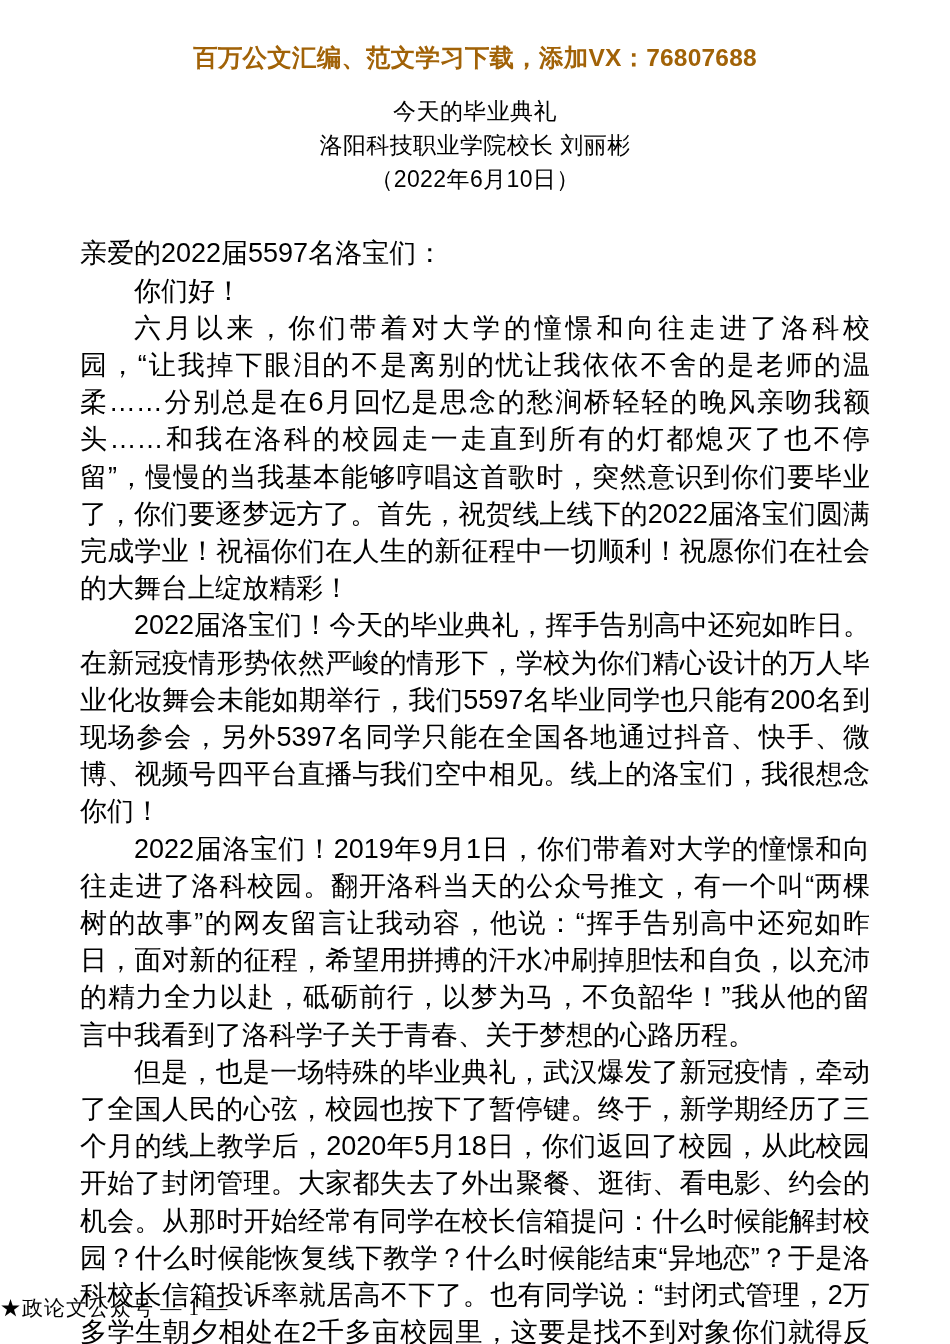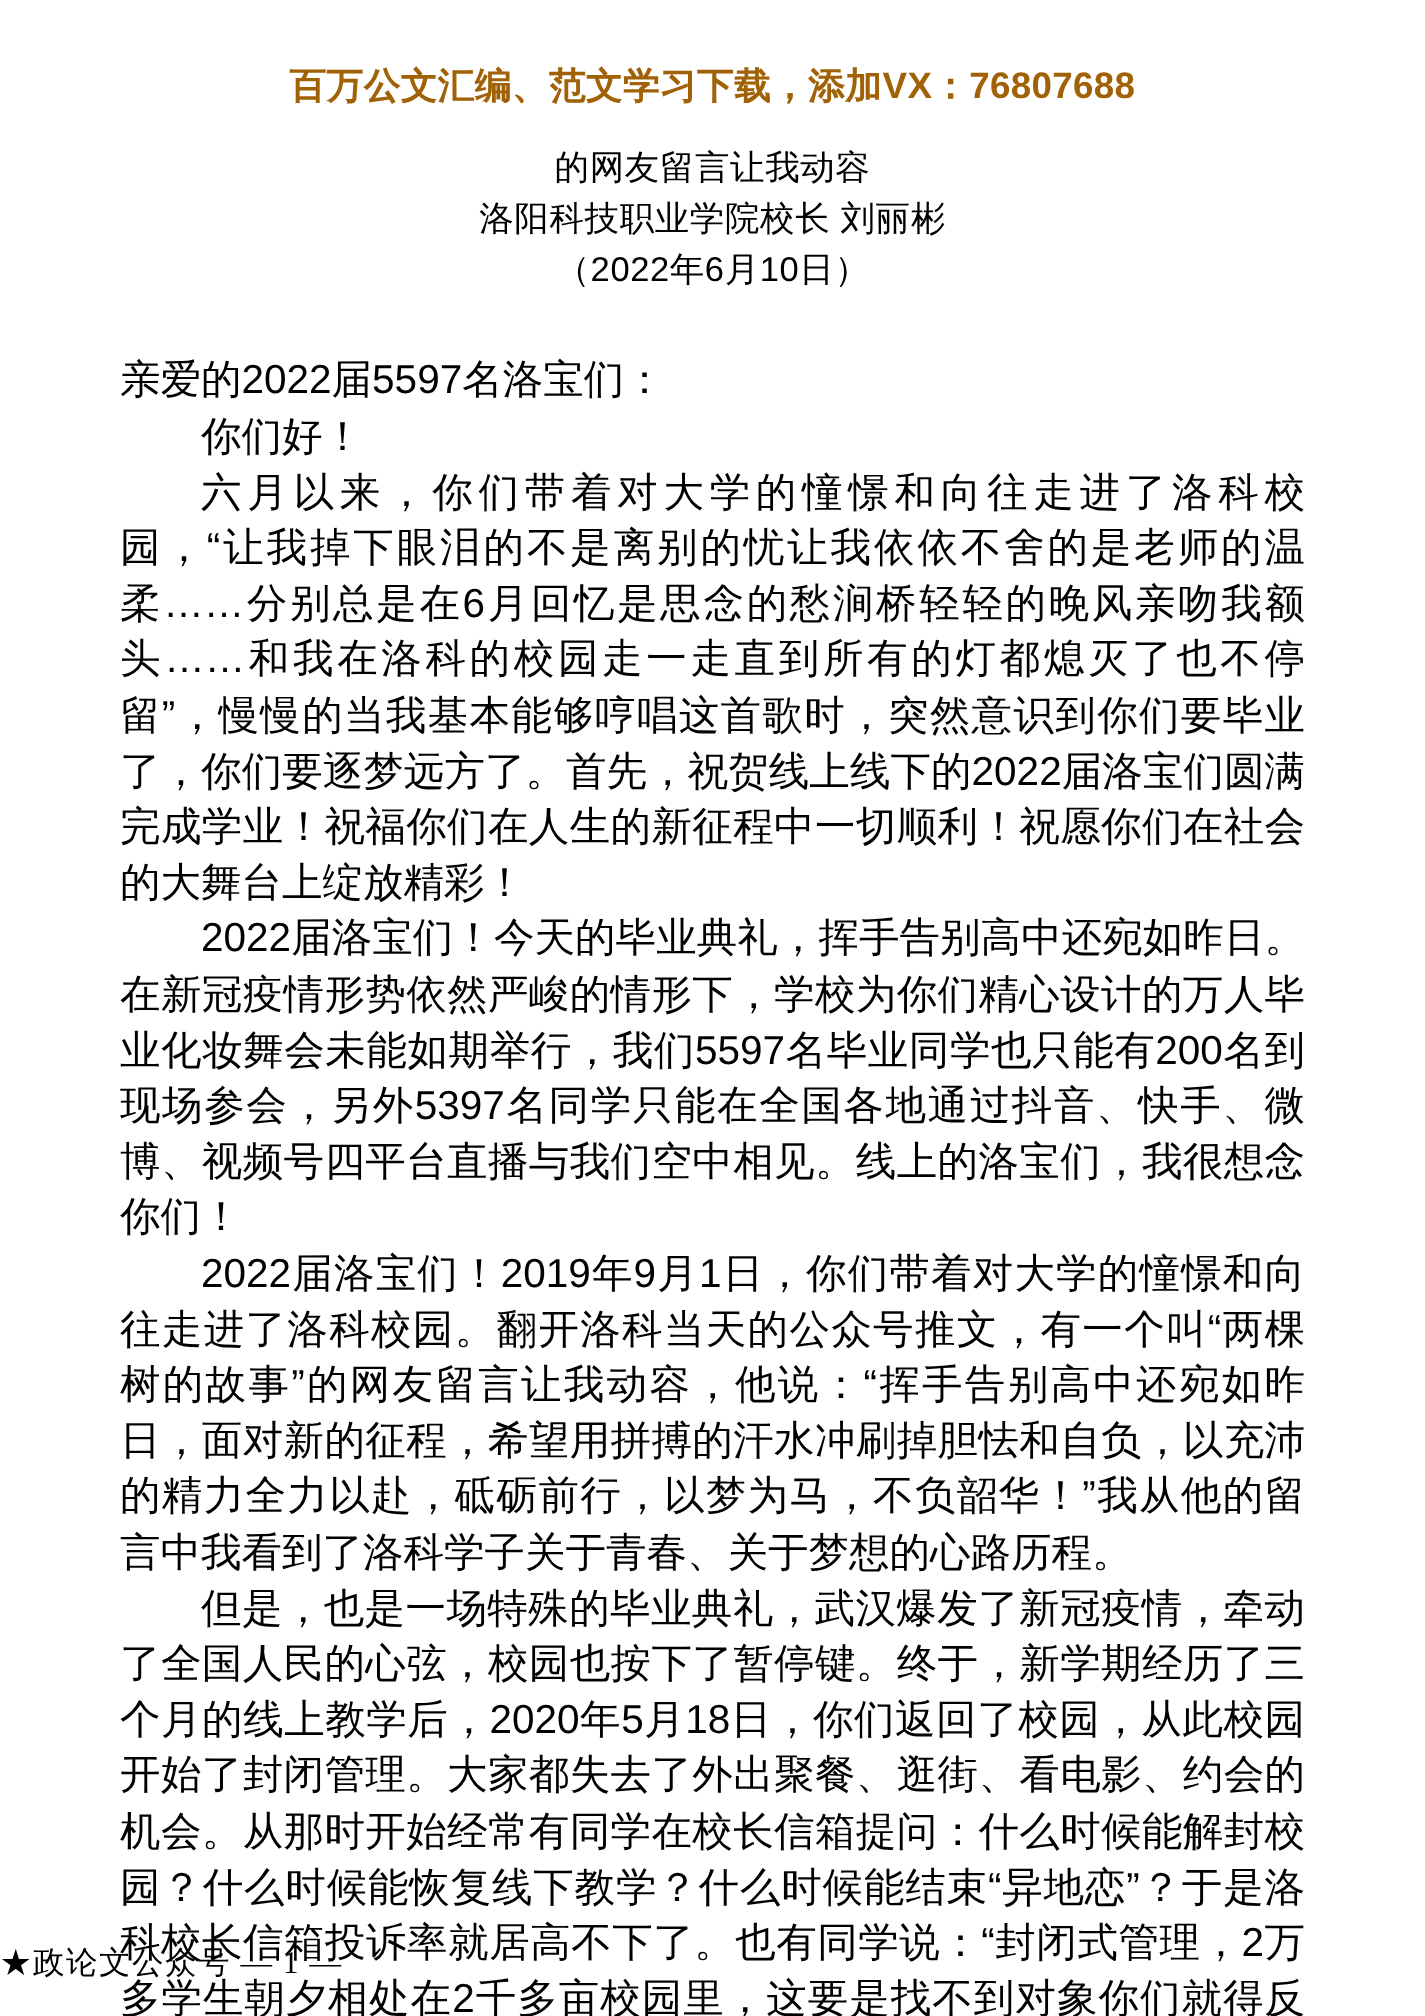--- a/index.html
+++ b/index.html
@@ -90,21 +90,21 @@
   }
 </style>
 </head>
 <body>
 
 <div class="page">
 
   <div class="promo-header">百万公文汇编、范文学习下载，添加VX：76807688</div>
 
   <div class="title-block">
-    <div class="title-line">的网友留言让我动容</div>
+    <div class="title-line">今天的毕业典礼</div>
     <div class="title-line">洛阳科技职业学院校长  刘丽彬</div>
     <div class="title-line">（2022年6月10日）</div>
   </div>
 
   <div class="body-area">
     <p class="para noindent">亲爱的2022届5597名洛宝们：</p>
     <p class="para indent">你们好！</p>
     <p class="para indent">六月以来，你们带着对大学的憧憬和向往走进了洛科校园，“让我掉下眼泪的不是离别的忧让我依依不舍的是老师的温柔……分别总是在6月回忆是思念的愁涧桥轻轻的晚风亲吻我额头……和我在洛科的校园走一走直到所有的灯都熄灭了也不停留”，慢慢的当我基本能够哼唱这首歌时，突然意识到你们要毕业了，你们要逐梦远方了。首先，祝贺线上线下的2022届洛宝们圆满完成学业！祝福你们在人生的新征程中一切顺利！祝愿你们在社会的大舞台上绽放精彩！</p>
     <p class="para indent">2022届洛宝们！今天的毕业典礼，挥手告别高中还宛如昨日。在新冠疫情形势依然严峻的情形下，学校为你们精心设计的万人毕业化妆舞会未能如期举行，我们5597名毕业同学也只能有200名到现场参会，另外5397名同学只能在全国各地通过抖音、快手、微博、视频号四平台直播与我们空中相见。线上的洛宝们，我很想念你们！</p>
     <p class="para indent">2022届洛宝们！2019年9月1日，你们带着对大学的憧憬和向往走进了洛科校园。翻开洛科当天的公众号推文，有一个叫“两棵树的故事”的网友留言让我动容，他说：“挥手告别高中还宛如昨日，面对新的征程，希望用拼搏的汗水冲刷掉胆怯和自负，以充沛的精力全力以赴，砥砺前行，以梦为马，不负韶华！”我从他的留言中我看到了洛科学子关于青春、关于梦想的心路历程。</p>

